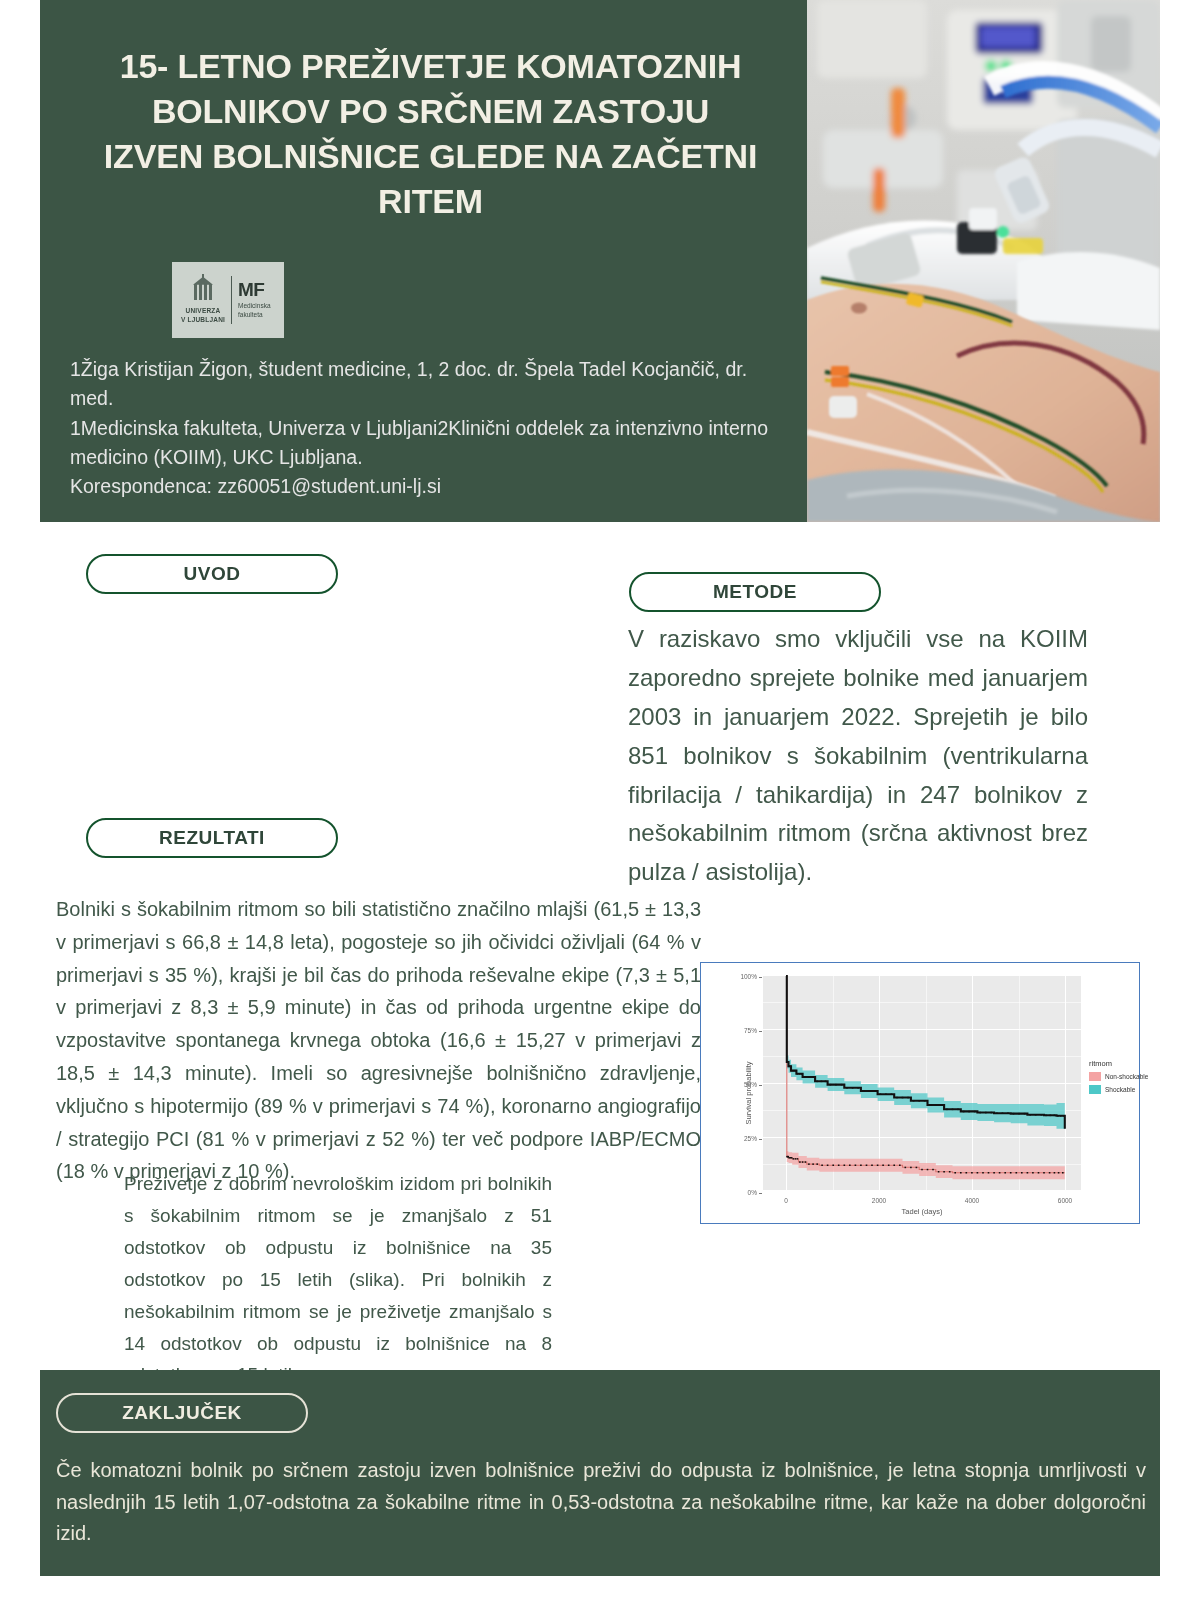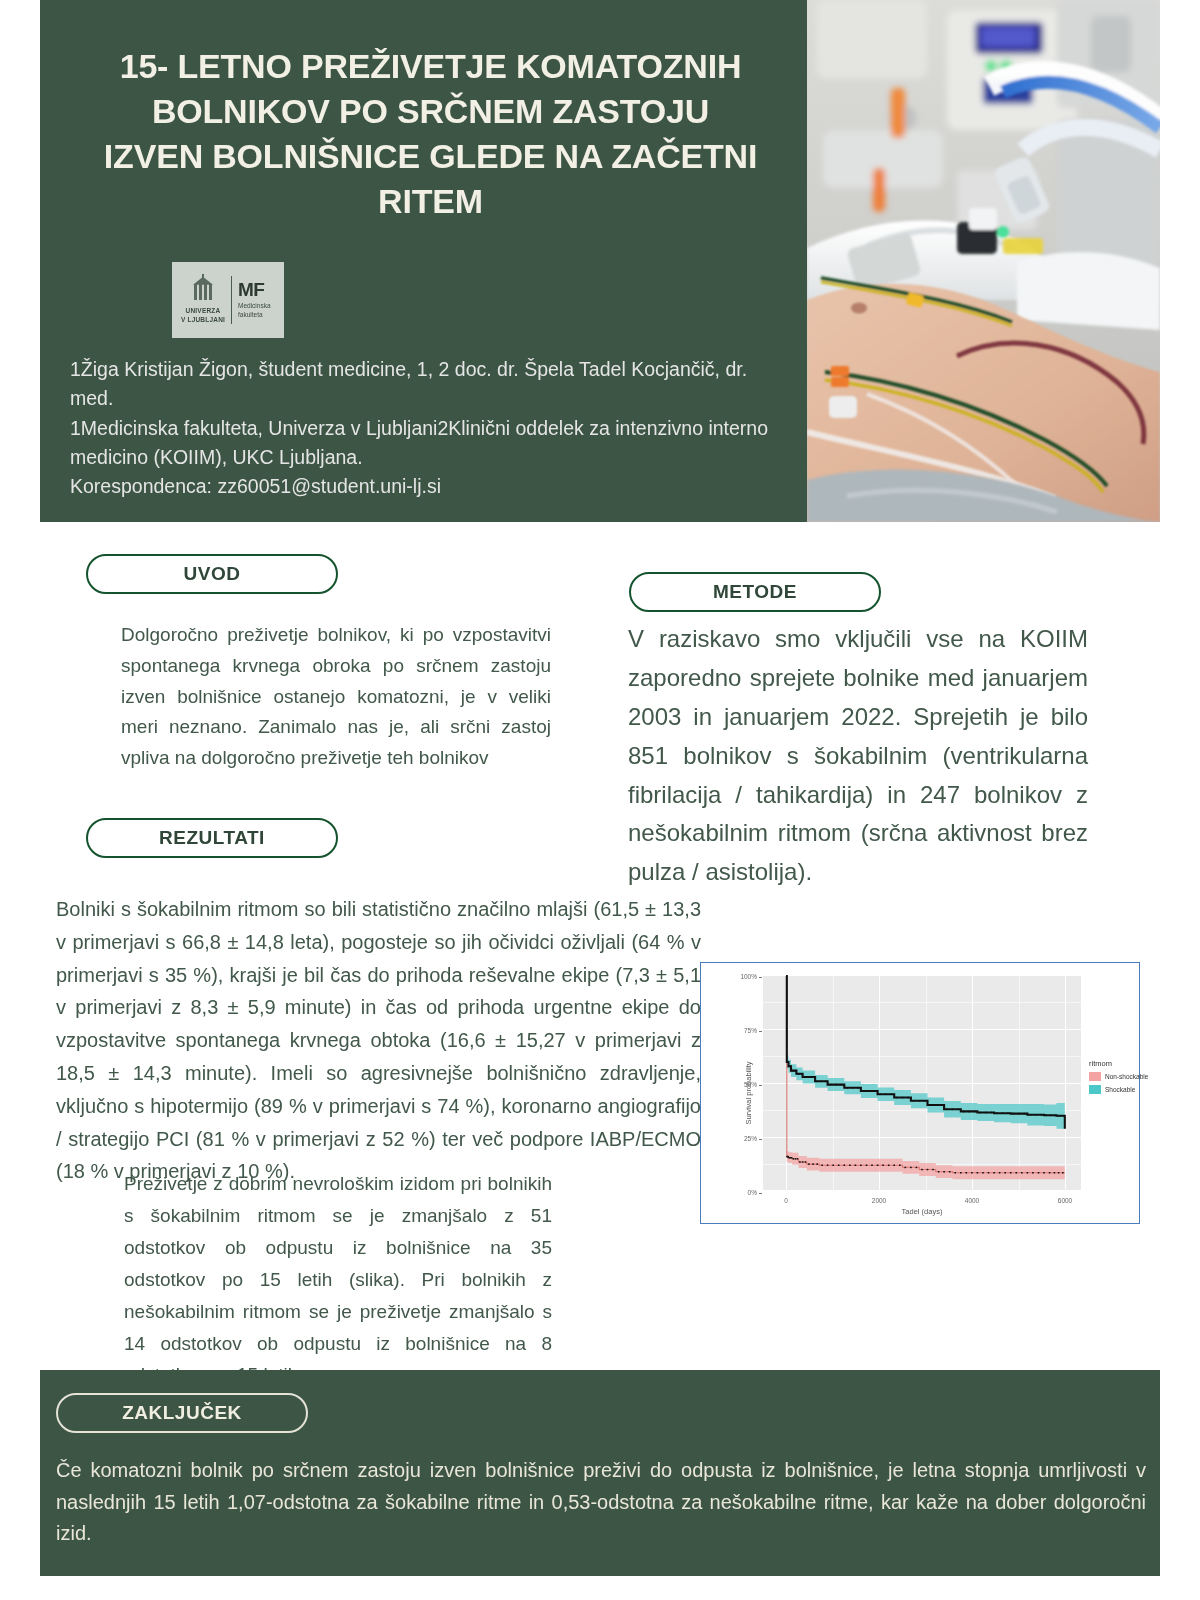--- a/index.html
+++ b/index.html
@@ -258,21 +258,20 @@
           <rect x="150" y="222" width="40" height="32" rx="5" fill="#2c2f33"></rect>
           <rect x="162" y="208" width="28" height="22" rx="4" fill="#f1f3f4"></rect>
           <circle cx="196" cy="232" r="6" fill="#4ae09a"></circle>
           <rect x="196" y="238" width="40" height="16" rx="4" fill="#e8d33c" opacity="0.9"></rect>
         </g>
       </svg>
     </div>
   </div>
 
   <div class="pill pill-uvod">UVOD</div>
-  <div class="body-txt col-uvod">Dolgoročno preživetje bolnikov, ki po vzpostavitvi spontanega krvnega obroka po srčnem zastoju izven bolnišnice ostanejo komatozni, je v veliki meri neznano. Zanimalo nas je, ali srčni zastoj vpliva na dolgoročno preživetje teh bolnikov</div>
 
   <div class="pill pill-metode">METODE</div>
   <div class="body-txt col-metode">V raziskavo smo vključili vse na KOIIM zaporedno sprejete bolnike med januarjem 2003 in januarjem 2022. Sprejetih je bilo 851 bolnikov s šokabilnim (ventrikularna fibrilacija / tahikardija) in 247 bolnikov z nešokabilnim ritmom (srčna aktivnost brez pulza / asistolija).</div>
 
   <div class="pill pill-rezult">REZULTATI</div>
   <div class="rez-main">Bolniki s šokabilnim ritmom so bili statistično značilno mlajši (61,5 ± 13,3 v primerjavi s 66,8 ± 14,8 leta), pogosteje so jih očividci oživljali (64 % v primerjavi s 35 %), krajši je bil čas do prihoda reševalne ekipe (7,3 ± 5,1 v primerjavi z 8,3 ± 5,9 minute) in čas od prihoda urgentne ekipe do vzpostavitve spontanega krvnega obtoka (16,6 ± 15,27 v primerjavi z 18,5 ± 14,3 minute). Imeli so agresivnejše bolnišnično zdravljenje, vključno s hipotermijo (89 % v primerjavi s 74 %), koronarno angiografijo / strategijo PCI (81 % v primerjavi z 52 %) ter več podpore IABP/ECMO (18 % v primerjavi z 10 %).</div>
   <div class="rez-sub">Preživetje z dobrim nevrološkim izidom pri bolnikih s šokabilnim ritmom se je zmanjšalo z 51 odstotkov ob odpustu iz bolnišnice na 35 odstotkov po 15 letih (slika). Pri bolnikih z nešokabilnim ritmom se je preživetje zmanjšalo s 14 odstotkov ob odpustu iz bolnišnice na 8 odstotkov po 15 letih.</div>
 
   <div class="chart-frame">
     <div class="chart-inner">

